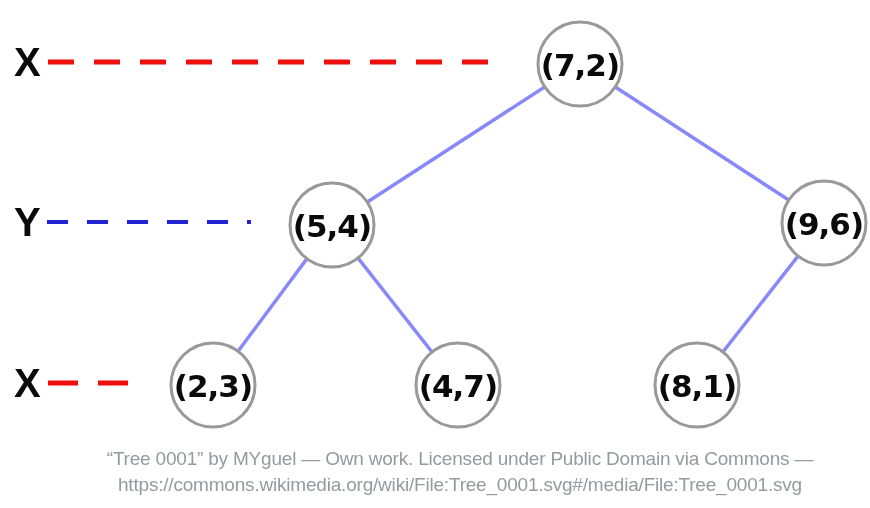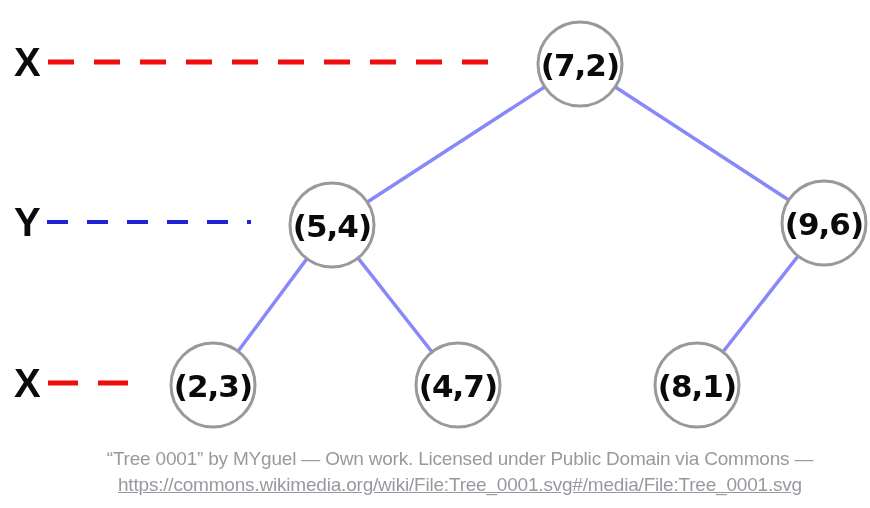--- a/index.html
+++ b/index.html
@@ -45,21 +45,20 @@
     top: 446px;
     width: 870px;
     text-align: center;
     color: #969a9f;
     font-size: 19px;
     line-height: 26px;
     letter-spacing: -0.2px;
     margin-left: 25px;
   }
   .attribution .link {
-    text-decoration: underline;
     color: #969a9f;
     cursor: pointer;
   }
 </style>
 </head>
 <body>
 
 <div class="stage">
   <svg class="tree" width="870" height="445" viewBox="0 0 870 445">
       <line x1="48" y1="62" x2="497" y2="62" stroke="#ee0e0e" stroke-width="5" stroke-dasharray="26 20"></line>

